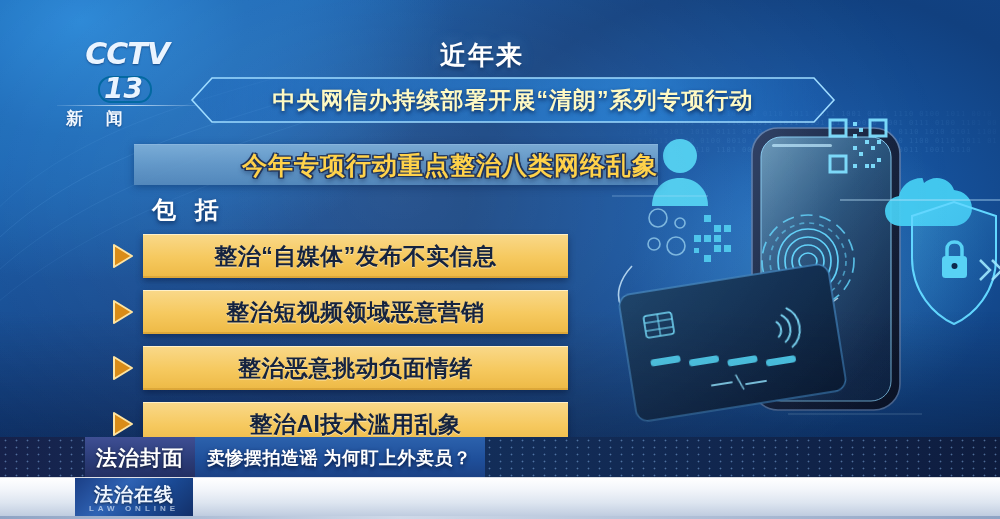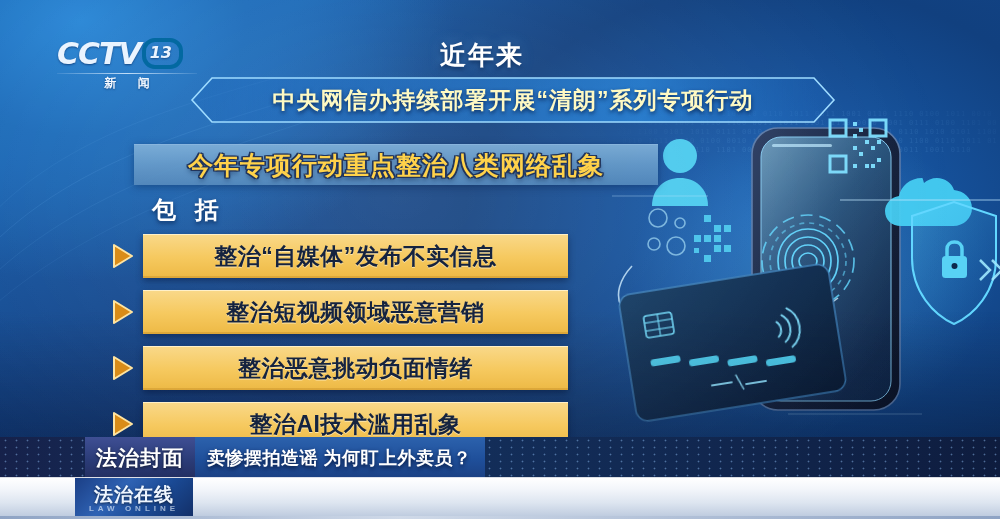--- a/index.html
+++ b/index.html
@@ -41,38 +41,38 @@
     position:absolute; right:0; top:110px; width:430px; height:300px;
     opacity:.33; font-family:"DejaVu Sans Mono","Liberation Mono",monospace;
     font-size:7px; line-height:9px; color:#86c8ff; letter-spacing:1px;
     word-break:break-all; overflow:hidden;
     -webkit-mask-image:radial-gradient(ellipse at 60% 40%, rgba(0,0,0,.9) 0%, rgba(0,0,0,0) 72%);
             mask-image:radial-gradient(ellipse at 60% 40%, rgba(0,0,0,.9) 0%, rgba(0,0,0,0) 72%);
   }
 
   
   .logo{ position:absolute; left:57px; top:36px; width:140px; }
-  .logo-row{ display:flex; align-items:center; gap:5px; }
+  .logo-row{ display:flex; align-items:center; gap:5px;flex-direction:column; }
   .logo-cctv{
     font-family:"DejaVu Sans",sans-serif;
     font-size:30px; font-weight:bold; font-style:italic;
     letter-spacing:-1px; color:#eaf4ff;
     text-shadow:0 1px 2px rgba(0,30,80,.55);
   }
   .logo-13{
     font-family:"DejaVu Sans",sans-serif;
-    font-size:16px; font-weight:bold; font-style:italic; color:#eaf4ff;
-    border:4px solid #0369a1; border-radius:13px;
+    font-size:28px; font-weight:bold; font-style:italic; color:#eaf4ff;
+    border:2px solid #0369a1; border-radius:13px;
     padding:0 7px 1px 4px; line-height:22px;
     margin-left:-4px;
     text-shadow:0 1px 2px rgba(0,30,80,.5);
   }
   .logo-rule{ height:1px; background:linear-gradient(90deg,rgba(220,238,255,.1),rgba(220,238,255,.85),rgba(220,238,255,.1)); margin:2px 0 1px; }
   .logo-sub{
-    text-align:center; color:#f2f8ff; font-size:12px; font-weight:bold;
+    text-align:left; color:#f2f8ff; font-size:17px; font-weight:bold;
     letter-spacing:9px; text-indent:9px;
     text-shadow:0 1px 2px rgba(0,30,80,.5);
   }
 
   
   .kicker{
     position:absolute; left:440px; top:38px;
     font-size:26px; font-weight:bold; color:#ffffff;
     letter-spacing:2px;
     text-shadow:0 2px 5px rgba(2,24,66,.75), 0 0 14px rgba(120,200,255,.35);
@@ -83,21 +83,21 @@
     position:absolute; inset:0; display:flex; align-items:center; justify-content:center;
     font-size:23px; font-weight:bold; color:#fef9c3; letter-spacing:1px;
     text-shadow:0 2px 4px rgba(2,24,66,.8);
   }
 
   
   .goldbar{
     position:absolute; left:134px; top:144px; width:524px; height:41px;
     background:linear-gradient(180deg, rgba(128,176,216,.92) 0%, rgba(104,156,202,.92) 48%, rgba(86,138,188,.92) 100%);
     border-top:1px solid rgba(190,225,255,.5);
-    display:flex; align-items:center; justify-content:center;
+    display:flex; align-items:center; justify-content:flex-end;
     box-shadow:0 2px 8px rgba(0,20,60,.35);
   }
   .goldbar span{
     font-size:25px; font-weight:bold; letter-spacing:1px;
     color:#ffd24a;
     text-shadow:-1.4px 0 #23365c, 0 -1.4px #23365c, 1.4px 0 #23365c, 0 1.4px #23365c,
                 -1.4px -1.4px #23365c, 1.4px -1.4px #23365c, -1.4px 1.4px #23365c, 1.4px 1.4px #23365c,
                 0 3px 5px rgba(0,20,60,.6);
   }
 

